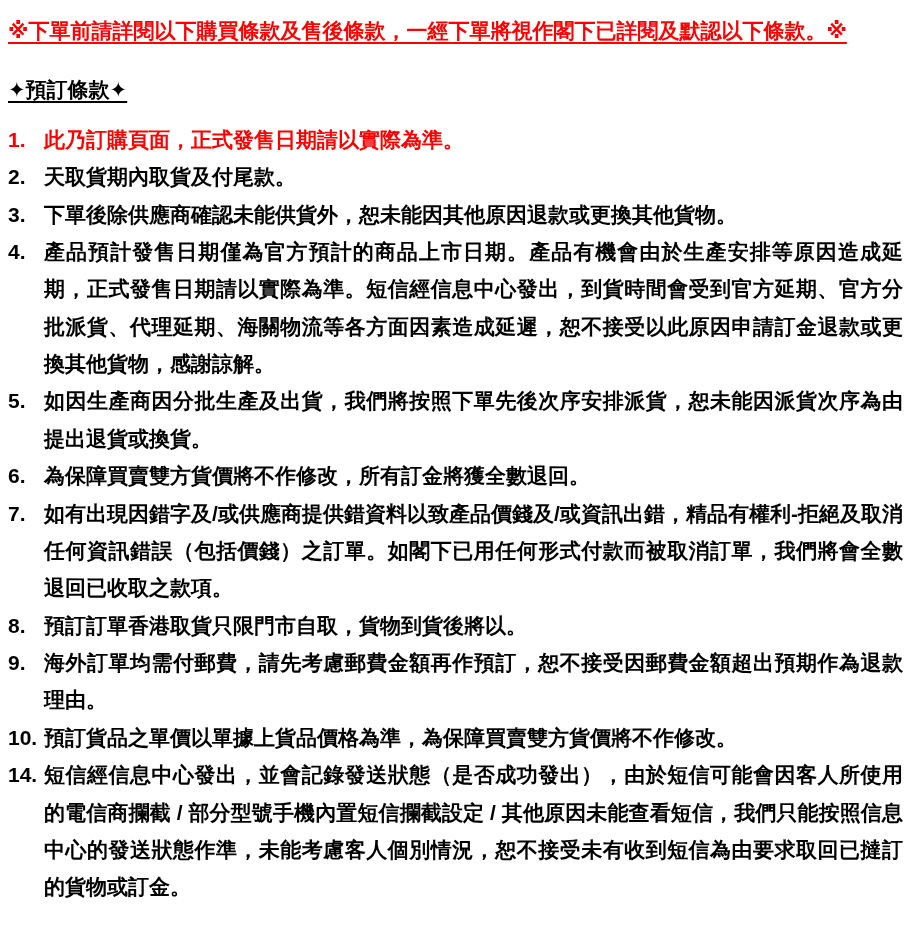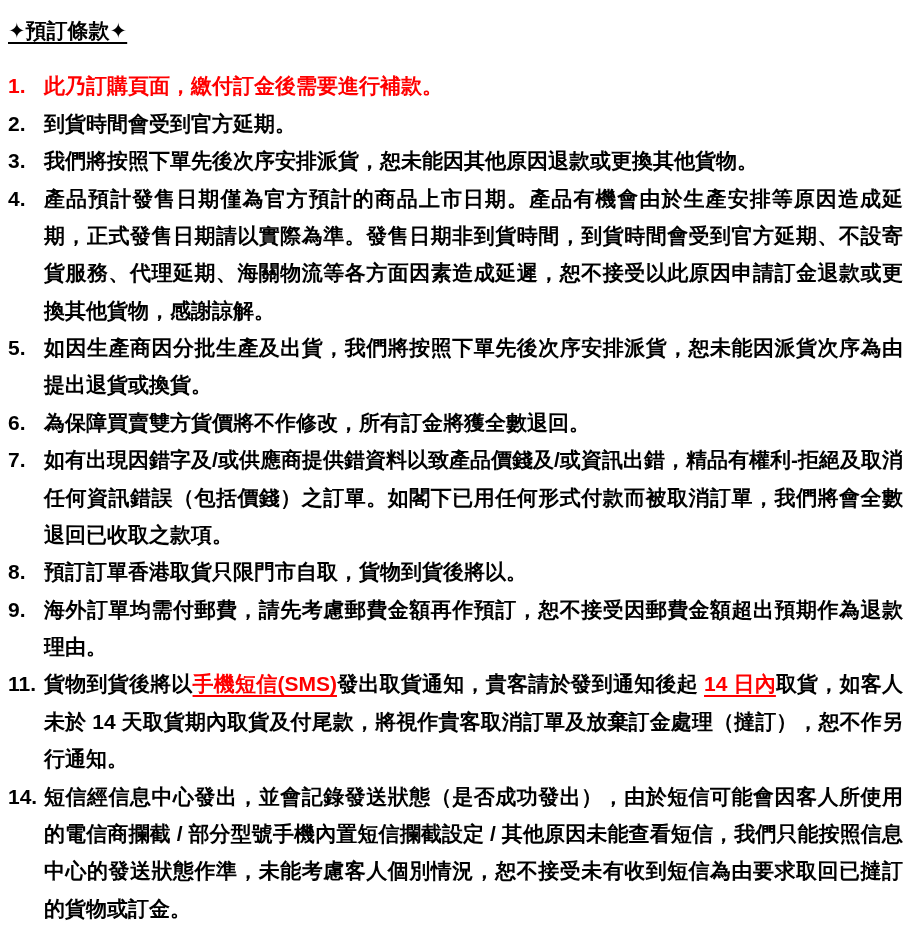--- a/index.html
+++ b/index.html
@@ -24,21 +24,21 @@
   .doc-title{
     color:var(--red);
     text-decoration:underline;
     text-underline-offset:4px;
     margin:0 0 22px 0;
   }
   .section-heading{
     color:var(--text);
     text-decoration:underline;
     text-underline-offset:4px;
-    margin:0 0 18px 0;
+    margin:0 0 12px 0;
   }
   .terms{
     display:block;
   }
   .term{
     display:flex;
     align-items:flex-start;
   }
   .term .num{
     flex:0 0 36px;
@@ -54,39 +54,40 @@
   .seg-red{
     color:var(--red);
     text-decoration:underline;
     text-underline-offset:4px;
   }
 </style>
 </head>
 <body>
 
 <div class="page">
+  <div class="doc-title">※下單前請詳閱以下購買條款及售後條款，一經下單將視作閣下已詳閱及默認以下條款。※</div>
 
   <div class="section-heading">✦預訂條款✦</div>
 
   <div class="terms">
       <div class="term red">
         <span class="num">1.</span>
-        <span class="body"><span>此乃訂購頁面，繳付訂金後需要進行補款。</span></span>
+        <span class="body"><span>此乃訂購頁面，正式發售日期請以實際為準。</span></span>
       </div>
       <div class="term">
         <span class="num">2.</span>
-        <span class="body"><span>到貨時間會受到官方延期。</span></span>
+        <span class="body"><span>天取貨期內取貨及付尾款。</span></span>
       </div>
       <div class="term">
         <span class="num">3.</span>
-        <span class="body"><span>我們將按照下單先後次序安排派貨，恕未能因其他原因退款或更換其他貨物。</span></span>
+        <span class="body"><span>下單後除供應商確認未能供貨外，恕未能因其他原因退款或更換其他貨物。</span></span>
       </div>
       <div class="term">
         <span class="num">4.</span>
-        <span class="body"><span>產品預計發售日期僅為官方預計的商品上市日期。產品有機會由於生產安排等原因造成延期，正式發售日期請以實際為準。發售日期非到貨時間，到貨時間會受到官方延期、不設寄貨服務、代理延期、海關物流等各方面因素造成延遲，恕不接受以此原因申請訂金退款或更換其他貨物，感謝諒解。</span></span>
+        <span class="body"><span>產品預計發售日期僅為官方預計的商品上市日期。產品有機會由於生產安排等原因造成延期，正式發售日期請以實際為準。短信經信息中心發出，到貨時間會受到官方延期、官方分批派貨、代理延期、海關物流等各方面因素造成延遲，恕不接受以此原因申請訂金退款或更換其他貨物，感謝諒解。</span></span>
       </div>
       <div class="term">
         <span class="num">5.</span>
         <span class="body"><span>如因生產商因分批生產及出貨，我們將按照下單先後次序安排派貨，恕未能因派貨次序為由提出退貨或換貨。</span></span>
       </div>
       <div class="term">
         <span class="num">6.</span>
         <span class="body"><span>為保障買賣雙方貨價將不作修改，所有訂金將獲全數退回。</span></span>
       </div>
       <div class="term">
@@ -95,21 +96,21 @@
       </div>
       <div class="term">
         <span class="num">8.</span>
         <span class="body"><span>預訂訂單香港取貨只限門市自取，貨物到貨後將以。</span></span>
       </div>
       <div class="term">
         <span class="num">9.</span>
         <span class="body"><span>海外訂單均需付郵費，請先考慮郵費金額再作預訂，恕不接受因郵費金額超出預期作為退款理由。</span></span>
       </div>
       <div class="term">
-        <span class="num">11.</span>
-        <span class="body"><span>貨物到貨後將以</span><span class="seg-red">手機短信(SMS)</span><span>發出取貨通知，貴客請於發到通知後起 </span><span class="seg-red">14 日內</span><span>取貨，如客人未於 14 天取貨期內取貨及付尾款，將視作貴客取消訂單及放棄訂金處理（撻訂），恕不作另行通知。</span></span>
+        <span class="num">10.</span>
+        <span class="body"><span>預訂貨品之單價以單據上貨品價格為準，為保障買賣雙方貨價將不作修改。</span></span>
       </div>
       <div class="term">
         <span class="num">14.</span>
         <span class="body"><span>短信經信息中心發出，並會記錄發送狀態（是否成功發出），由於短信可能會因客人所使用的電信商攔截 / 部分型號手機內置短信攔截設定 / 其他原因未能查看短信，我們只能按照信息中心的發送狀態作準，未能考慮客人個別情況，恕不接受未有收到短信為由要求取回已撻訂的貨物或訂金。</span></span>
       </div>
     </div>
 </div>
 
 </body></html>

